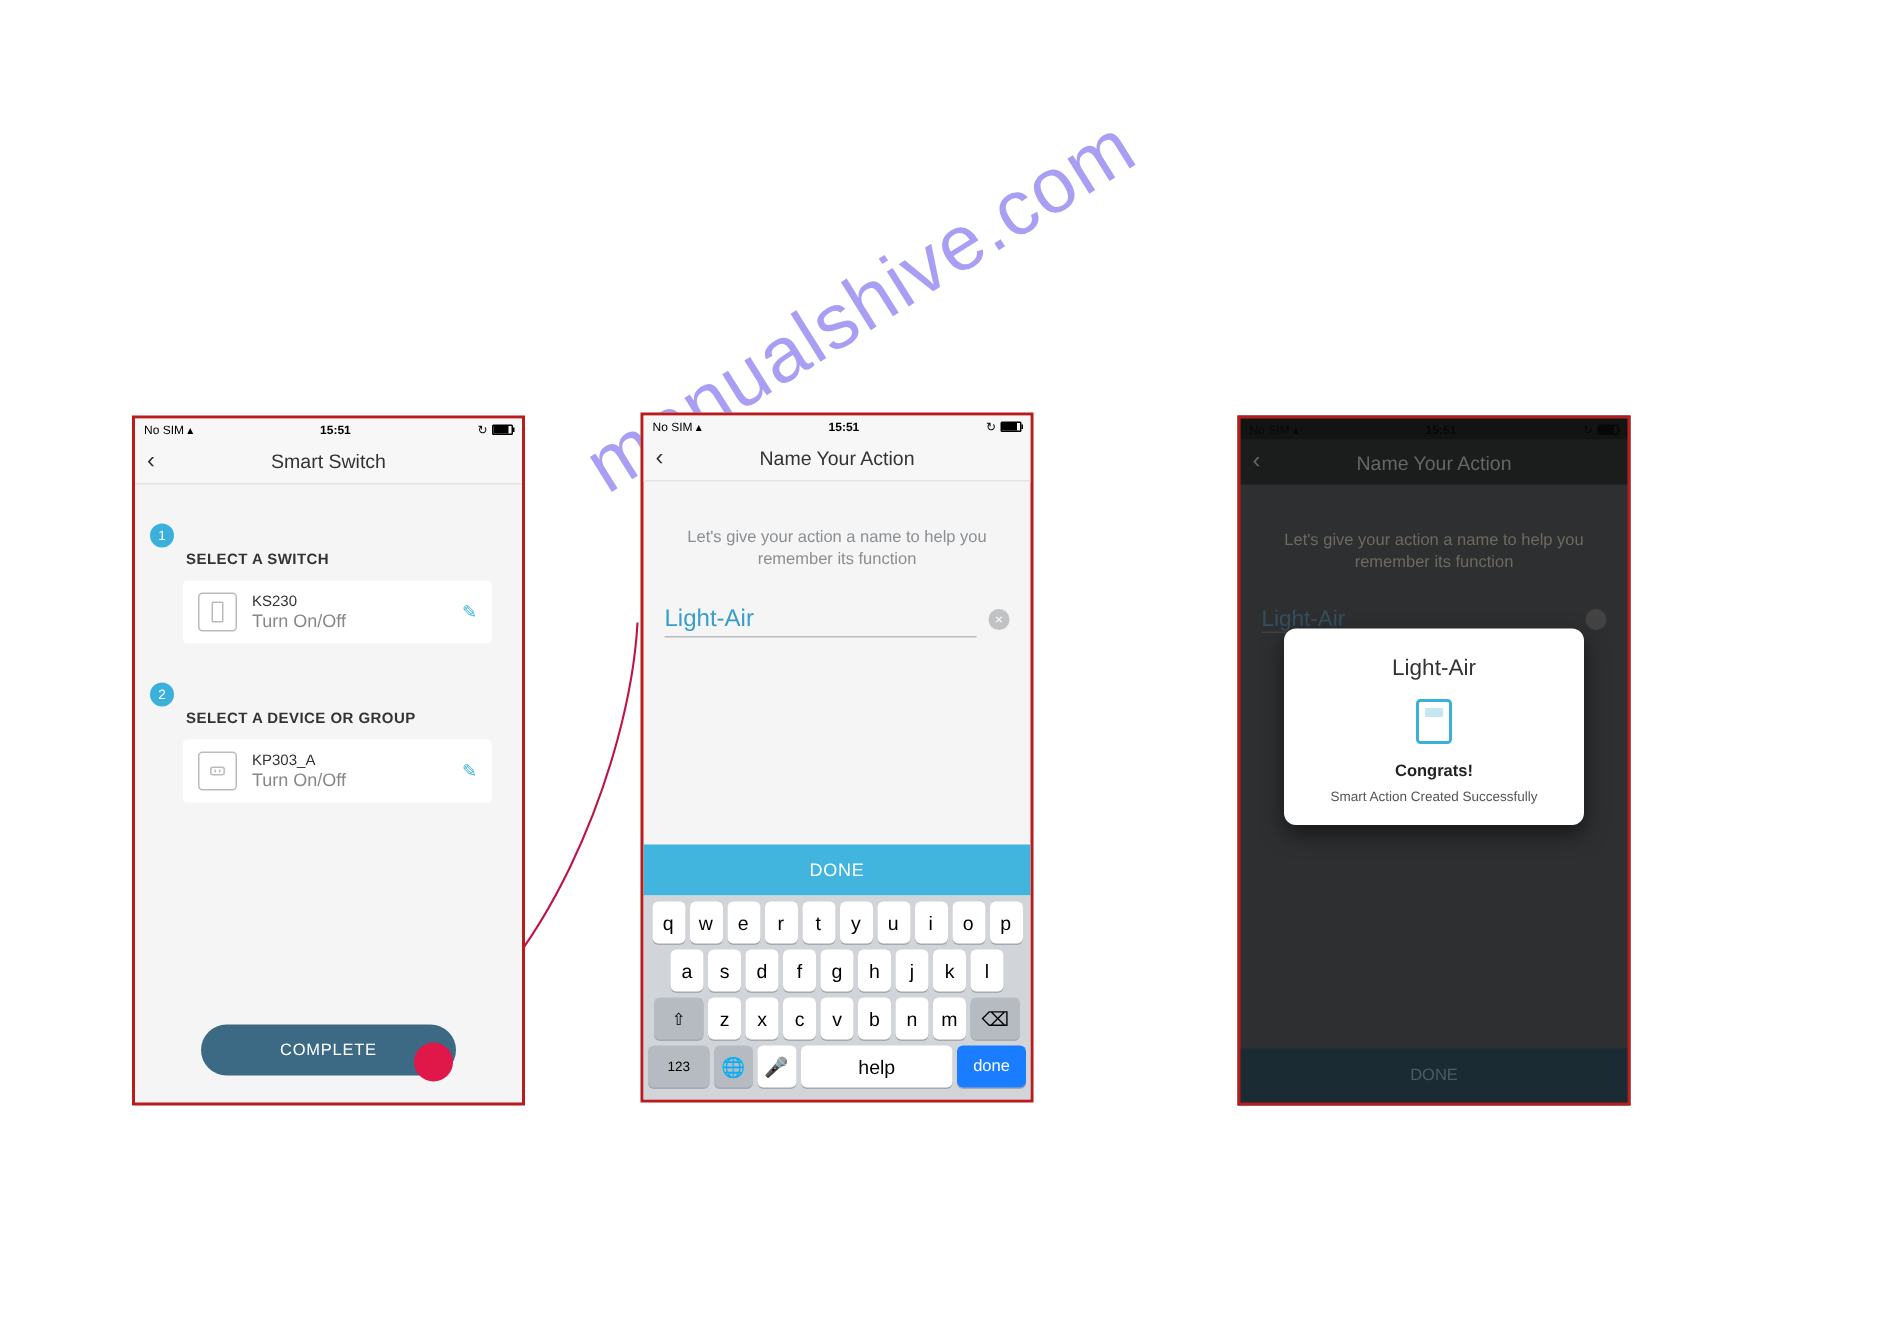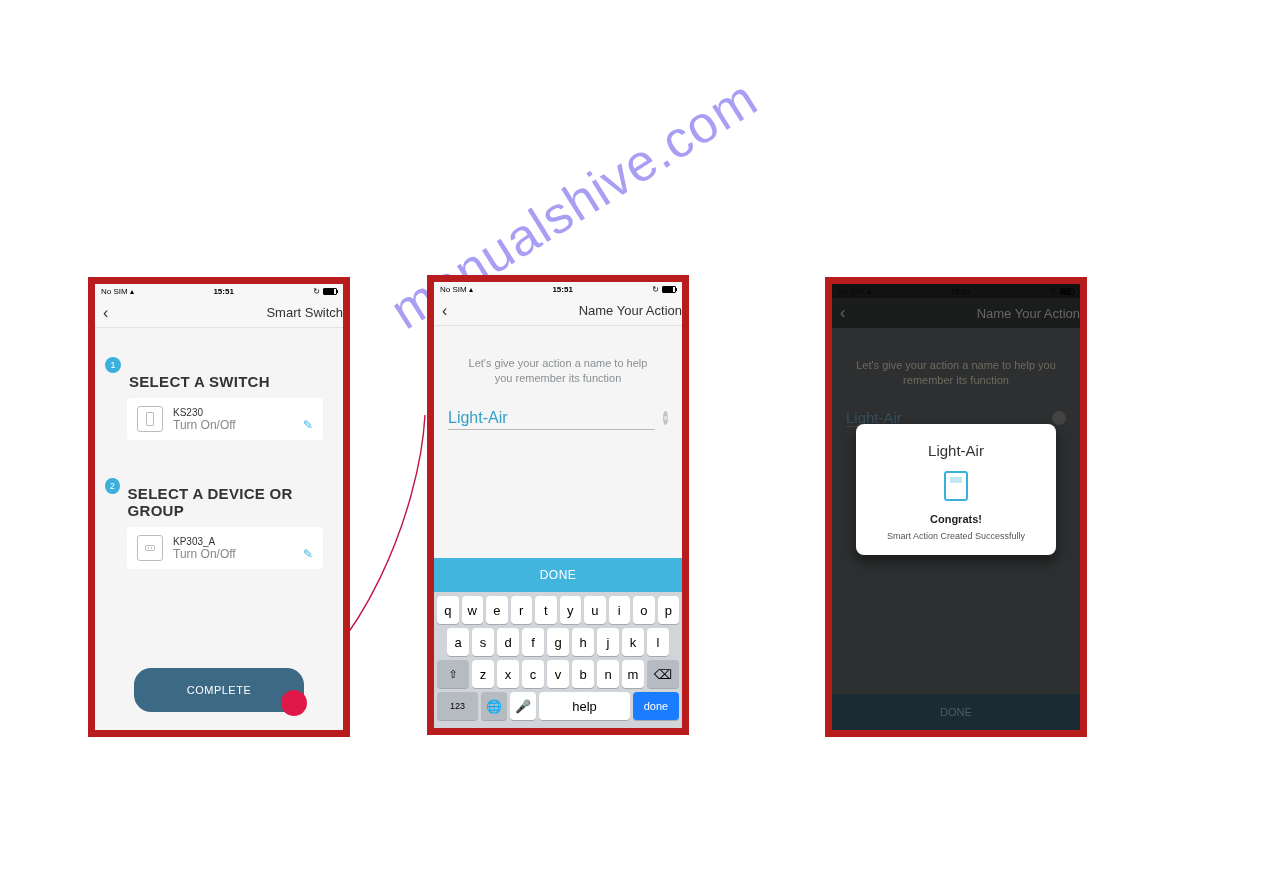--- a/index.html
+++ b/index.html
@@ -2,21 +2,21 @@
 <html><head>
 <meta charset="utf-8">
 <style>
   * { box-sizing: border-box; margin: 0; padding: 0; }
   body { font-family: -apple-system, "Helvetica Neue", Arial, sans-serif; background: #fff; width: 1263px; height: 893px; position: relative; }
 
   .phone {
     position: absolute;
     width: 262px;
     height: 460px;
-    border: 7px solid #b91c1c;
+    border: 2px solid #b91c1c;
     background: #f5f5f5;
     overflow: hidden;
   }
   .phone1 { left: 88px;  top: 277px; }
   .phone2 { left: 427px; top: 275px; }
   .phone3 { left: 825px; top: 277px; background:#2d2f30; }
 
   .statusbar {
     display:flex; justify-content:space-between; align-items:center;
     font-size:8px; padding:2px 6px; height:14px;
@@ -24,53 +24,53 @@
   }
   .statusbar .mid { font-weight:600; }
   .statusbar .right { display:flex; align-items:center; gap:3px; }
 
   .navbar {
     display:flex; align-items:center; height:30px; background:#f7f7f7;
     border-bottom:1px solid #e2e2e2;
     position:relative;
   }
   .navbar .back { position:absolute; left:8px; font-size:16px; color:#333; }
-  .navbar .title { flex:1; text-align:right; font-size:13px; color:#333; }
+  .navbar .title { flex:1; text-align:center; font-size:13px; color:#333; }
 
   
   .section-label { display:flex; align-items:center; gap:8px; padding:12px 10px 8px 10px; }
   .step-badge {
     width:16px; height:16px; border-radius:50%; background:#3bb0db;
     color:#fff; font-size:9px; display:flex; align-items:center; justify-content:center;
   }
-  .section-label span.txt { font-size:15px; font-weight:600; letter-spacing:.3px; color:#333;margin-top:33px; }
+  .section-label span.txt { font-size:10px; font-weight:600; letter-spacing:.3px; color:#333;margin-top:33px; }
 
   .device-row {
     margin:0 20px 0 32px; background:#fff; border-radius:3px;
-    display:flex; align-items:flex-end; padding:8px 10px; gap:10px;
+    display:flex; align-items:center; padding:8px 10px; gap:10px;
   }
   .device-icon {
     width:26px; height:26px; border:1px solid #bbb; border-radius:3px;
     display:flex; align-items:center; justify-content:center; font-size:10px; color:#888;
   }
   .device-meta .name { font-size:10px; color:#333; }
   .device-meta .sub  { font-size:12px; color:#888; }
   .edit-icon { margin-left:auto; font-size:12px; color:#3bb0db; }
 
   .outlet-dots {
     width:10px; height:6px; border:1px solid #bbb; border-radius:2px; position:relative;
   }
   .outlet-dots::before, .outlet-dots::after {
     content:""; width:1px; height:2px; background:#bbb; position:absolute; top:1px;
   }
   .outlet-dots::before{ left:2px;} .outlet-dots::after{ right:2px;}
 
   .complete-btn {
     position:absolute; left:50%; transform:translateX(-50%);
-    bottom:18px; width:170px; height:44px; border-radius:17px;
+    bottom:18px; width:170px; height:34px; border-radius:17px;
     background:#3c6a84; color:#fff; font-size:11px; letter-spacing:.5px;
     display:flex; align-items:center; justify-content:center;
   }
   .red-dot {
     position:absolute; width:26px; height:26px; border-radius:50%;
     background:#e0184a;
   }
 
   
   .hint-text { text-align:center; font-size:11px; color:#8a8f93; padding:30px 28px 20px; line-height:1.4; }

